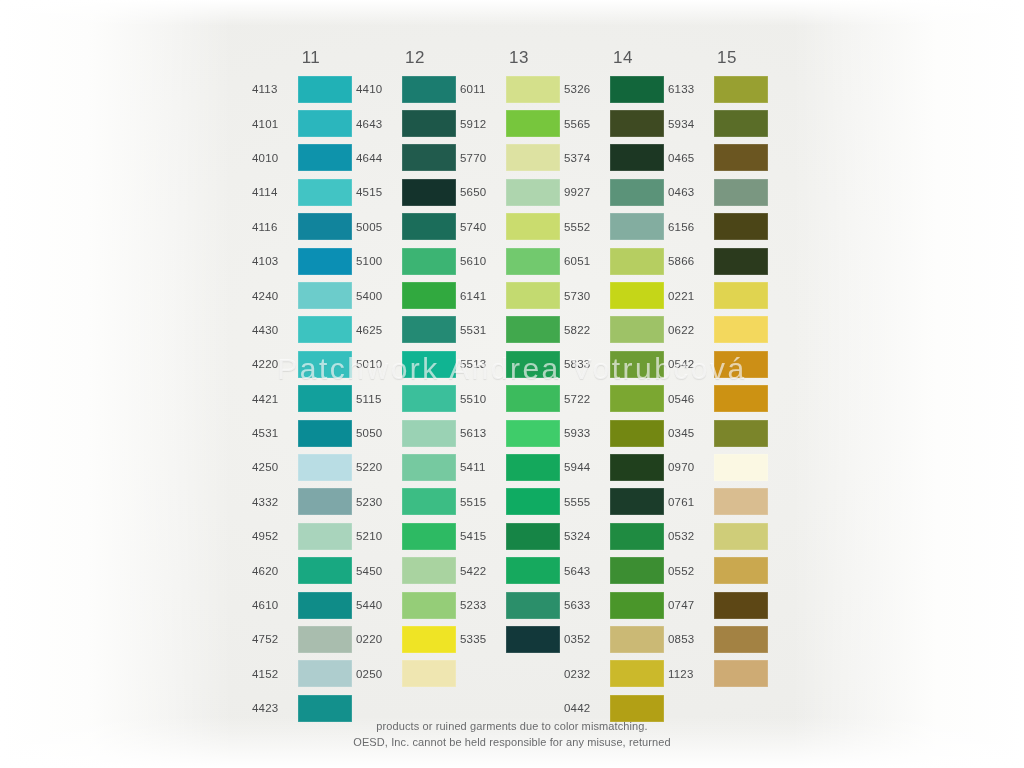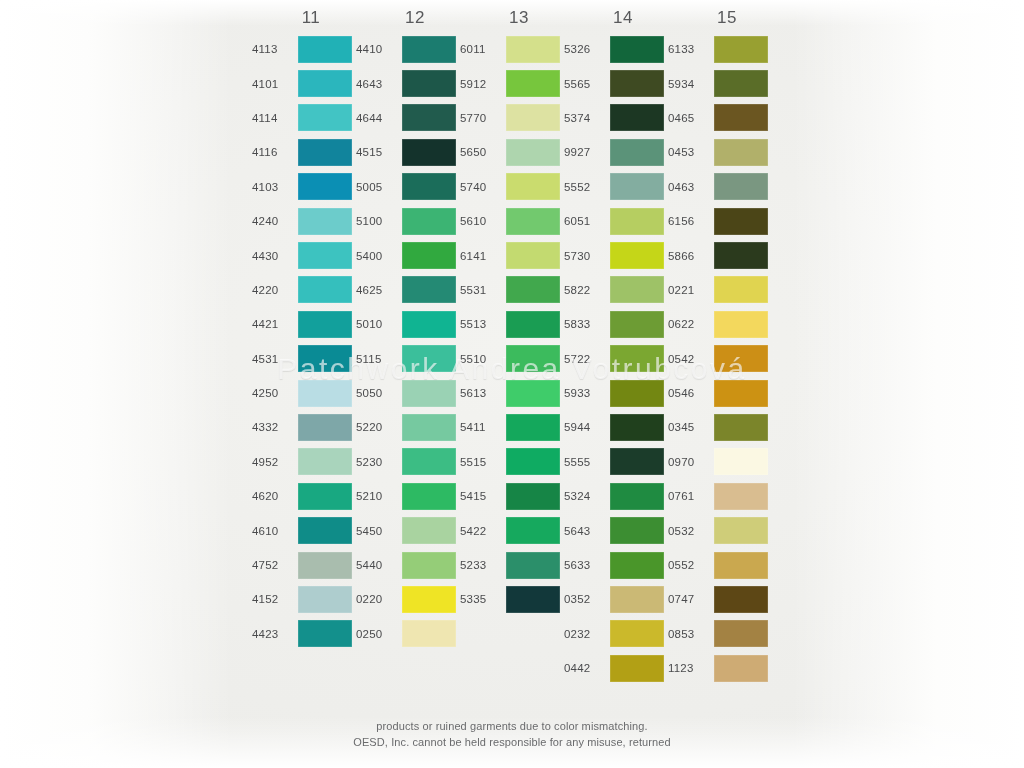--- a/index.html
+++ b/index.html
@@ -63,20 +63,21 @@
     width: 520px;
     display: flex;
     flex-direction: row;
     gap: 0px;
   }
   .swatch-column {
     width: 104px;
     display: flex;
     flex-direction: column;
     align-items: flex-start;
+    margin-top: 40px;
   }
   .column-header {
     width: 104px;
     text-align: center;
     font-size: 17px;
     color: #58595b;
     letter-spacing: 0.5px;
     height: 28px;
     line-height: 28px;
     padding-left: 14px;
@@ -150,20 +151,24 @@
         <div class="column-header">11</div>
         <div class="swatch-row">
           <div class="swatch-code">4113</div>
           <div class="swatch-chip" style="background-color: rgb(33, 177, 182);"></div>
         </div>
         <div class="swatch-row">
           <div class="swatch-code">4101</div>
           <div class="swatch-chip" style="background-color: rgb(43, 182, 189);"></div>
         </div>
         <div class="swatch-row">
+          <div class="swatch-code">4010</div>
+          <div class="swatch-chip" style="background-color: rgb(14, 147, 171);"></div>
+        </div>
+        <div class="swatch-row">
           <div class="swatch-code">4114</div>
           <div class="swatch-chip" style="background-color: rgb(66, 196, 196);"></div>
         </div>
         <div class="swatch-row">
           <div class="swatch-code">4116</div>
           <div class="swatch-chip" style="background-color: rgb(17, 132, 156);"></div>
         </div>
         <div class="swatch-row">
           <div class="swatch-code">4103</div>
           <div class="swatch-chip" style="background-color: rgb(11, 143, 180);"></div>
@@ -452,24 +457,20 @@
           <div class="swatch-code">6133</div>
           <div class="swatch-chip" style="background-color: rgb(152, 160, 49);"></div>
         </div>
         <div class="swatch-row">
           <div class="swatch-code">5934</div>
           <div class="swatch-chip" style="background-color: rgb(90, 109, 40);"></div>
         </div>
         <div class="swatch-row">
           <div class="swatch-code">0465</div>
           <div class="swatch-chip" style="background-color: rgb(107, 86, 33);"></div>
-        </div>
-        <div class="swatch-row">
-          <div class="swatch-code">0453</div>
-          <div class="swatch-chip" style="background-color: rgb(177, 176, 106);"></div>
         </div>
         <div class="swatch-row">
           <div class="swatch-code">0463</div>
           <div class="swatch-chip" style="background-color: rgb(122, 151, 129);"></div>
         </div>
         <div class="swatch-row">
           <div class="swatch-code">6156</div>
           <div class="swatch-chip" style="background-color: rgb(75, 69, 23);"></div>
         </div>
         <div class="swatch-row">

